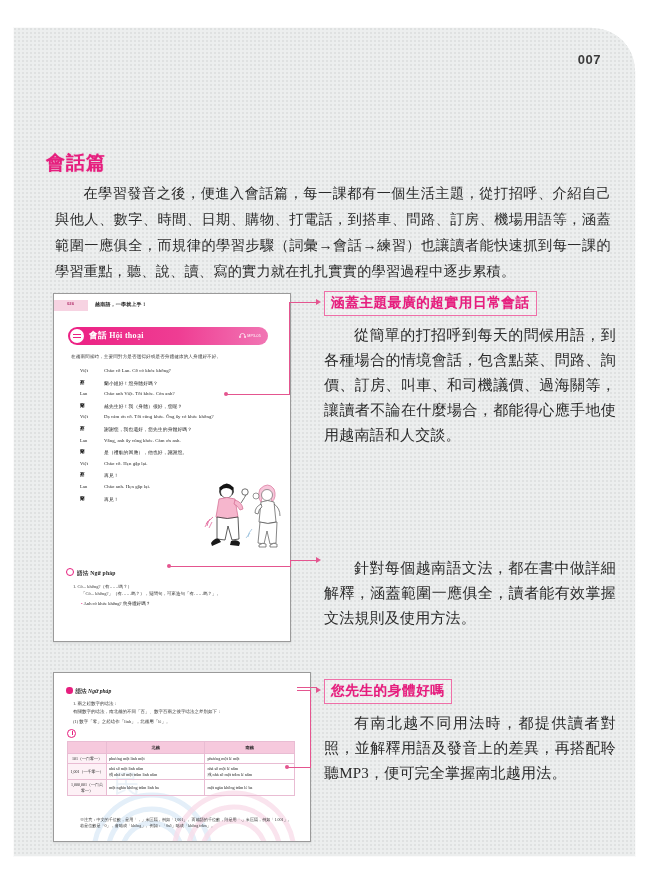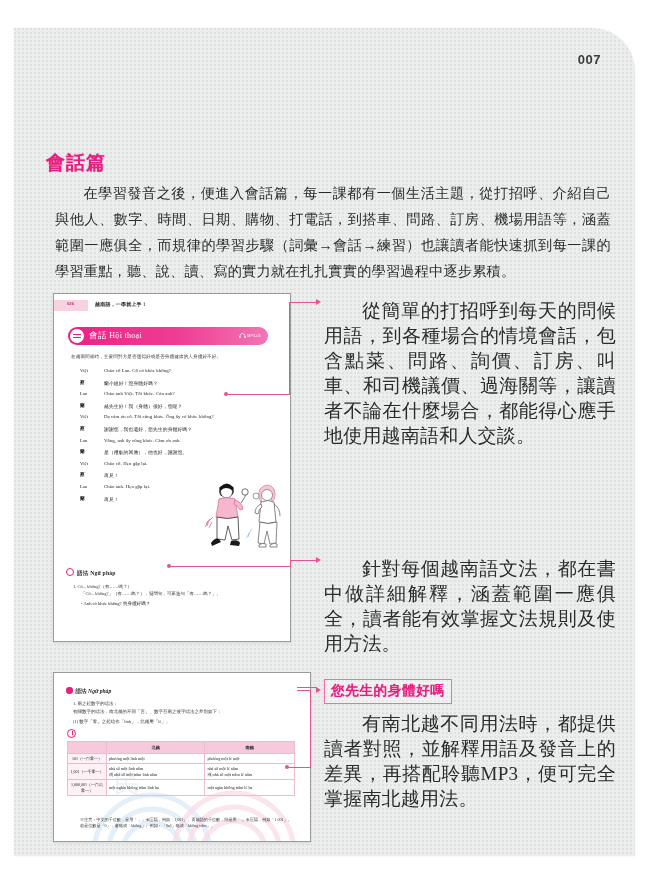--- a/index.html
+++ b/index.html
@@ -70,21 +70,21 @@
     background:linear-gradient(90deg,#ec2184 0%,#ef3d93 55%,#f176b4 100%);
   }
   .pill .bullet{
     position:absolute; left:2px; top:2px; width:14px; height:14px; border-radius:50%;
     background:#ffffff;
   }
   .pill .bullet i{ position:absolute; left:3px; width:8px; height:1.1px; background:#ec2184; display:block;}
   .pill .bullet i:nth-child(1){ top:4.6px;}
   .pill .bullet i:nth-child(2){ top:8.2px;}
   .pill .ttl{
-    position:absolute; left:21px; top:3.4px; font-size:8.6px; font-weight:400; color:#fff;
+    position:absolute; left:21px; top:3.4px; font-size:8.6px; font-weight:700; color:#fff;
     letter-spacing:.3px; white-space:nowrap;
   }
   .pill .ttl em{ font-style:normal; font-size:8px; font-family:"Liberation Serif",serif; }
   .pill .mp3{
     position:absolute; right:7px; top:5.5px; font-size:3.6px; color:#fff;
     font-family:"Liberation Sans","DejaVu Sans",sans-serif; letter-spacing:.2px; white-space:nowrap;
   }
   .pill .mp3 svg{ vertical-align:-1px; }
 
   .lead{
@@ -148,21 +148,21 @@
 
   
   .callout{ position:absolute; }
   .co-title{
     display:inline-block; border:1px solid #ef6fa8; padding:2px 6px 3px 6px;
     font-size:13.6px; font-weight:700; color:#e61e7e; letter-spacing:.6px;
     background:rgba(255,255,255,.25);
     text-shadow:0 0 1px rgba(230,30,126,.35);
   }
   .co-body{
-    margin-top:7px; width:292px; font-size:19px; line-height:25px; color:#2b2b2b;
+    margin-top:7px; width:292px; font-size:15px; line-height:25px; color:#2b2b2b;
     text-align:justify; text-indent:2em; letter-spacing:.2px;
   }
 
   
   .conn{ position:absolute; border-color:#e4558f; }
   .dotstart{ position:absolute; width:4px;height:4px;border-radius:50%;background:#e4558f; }
   .arrow{ position:absolute; width:0;height:0;border-style:solid; }
 </style>
 </head>
 <body>
@@ -370,20 +370,21 @@
 
 <div class="dotstart" style="left:285px;top:765px"></div>
 <div class="conn" style="left:287px;top:767px;width:24px;border-top:1px solid #e4558f"></div>
 <div class="conn" style="left:310px;top:690px;height:77px;border-left:1px solid #e4558f"></div>
 <div class="conn" style="left:297px;top:690px;width:13px;border-top:1px solid #e4558f"></div>
 <div class="conn" style="left:297px;top:690px;height:0;border-top:1px solid #e4558f;width:0"></div>
 <div class="arrow" style="left:316px;top:686.5px;border-width:3.5px 0 3.5px 5px;border-color:transparent transparent transparent #e4558f"></div>
 <div class="conn" style="left:297px;top:686.5px;width:20px;border-top:1px solid #e4558f"></div>
 
 <div class="callout" style="left:324px;top:291px">
+  <div class="co-title">涵蓋主題最廣的超實用日常會話</div>
   <div class="co-body">從簡單的打招呼到每天的問候用語，到各種場合的情境會話，包含點菜、問路、詢價、訂房、叫車、和司機議價、過海關等，讓讀者不論在什麼場合，都能得心應手地使用越南語和人交談。</div>
 </div>
 
 <div class="callout" style="left:324px;top:549px">
   <div class="co-body">針對每個越南語文法，都在書中做詳細解釋，涵蓋範圍一應俱全，讀者能有效掌握文法規則及使用方法。</div>
 </div>
 
 <div class="callout" style="left:324px;top:679px">
   <div class="co-title">您先生的身體好嗎</div>
   <div class="co-body">有南北越不同用法時，都提供讀者對照，並解釋用語及發音上的差異，再搭配聆聽MP3，便可完全掌握南北越用法。</div>

